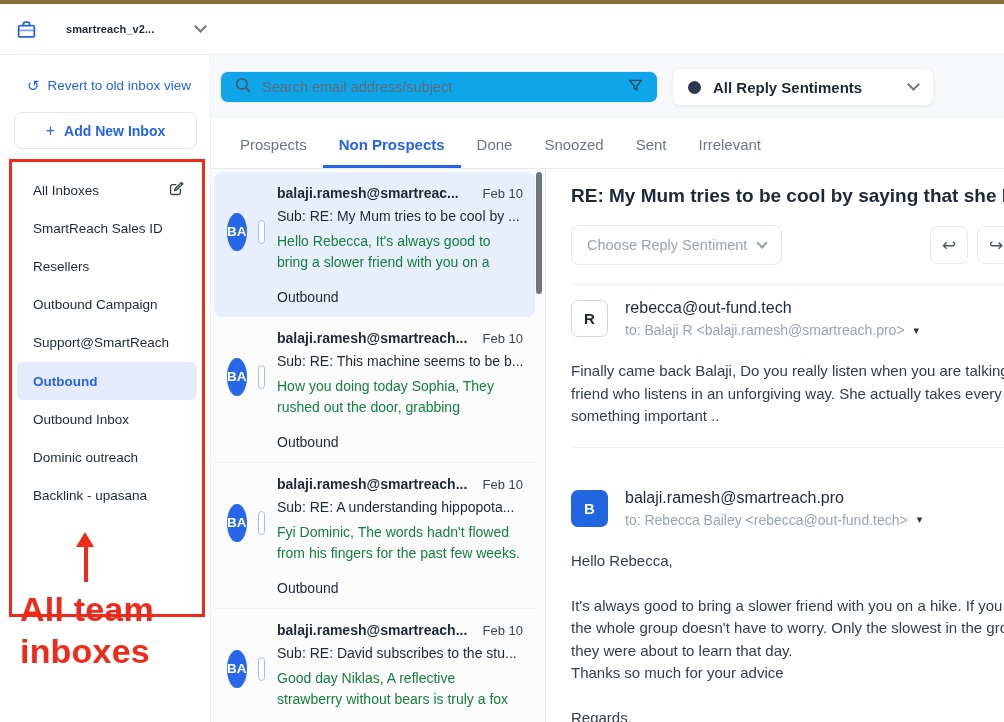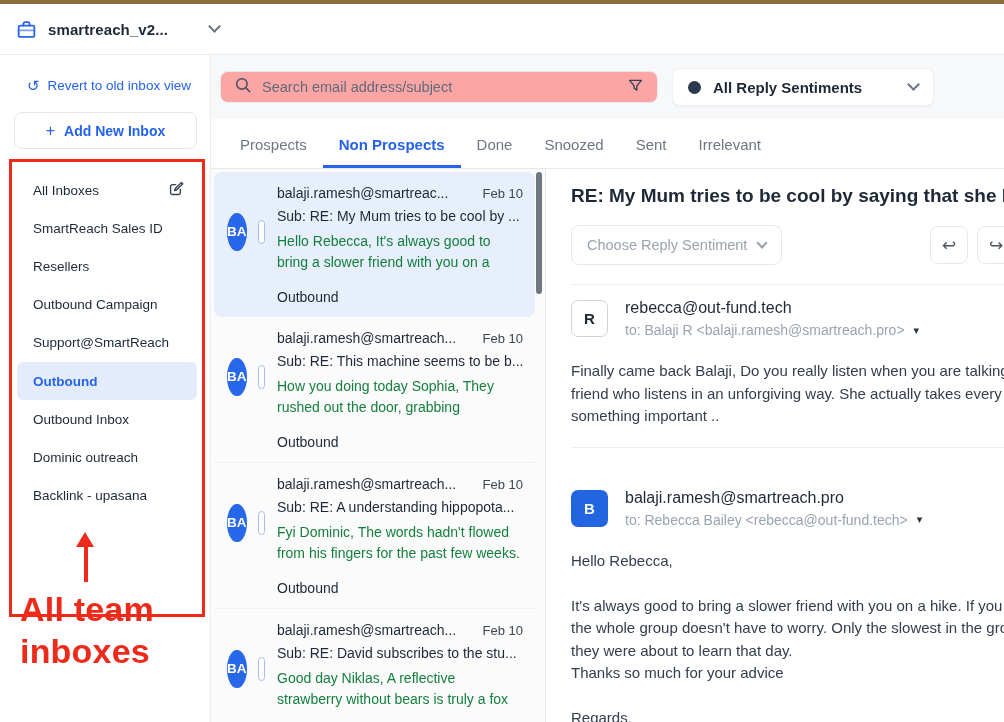--- a/index.html
+++ b/index.html
@@ -4,21 +4,21 @@
 <style>
   * { margin:0; padding:0; box-sizing:border-box; }
   html,body { width:1004px; height:722px; overflow:hidden; background:#fff;
     font-family:"Liberation Sans", sans-serif; color:#1e2837; }
 
   .top-line { height:4px; background:#8a6d3b; }
 
   .app-header { height:51px; display:flex; align-items:center; padding:0 16px;
     border-bottom:1px solid #ebedf0; background:#fff; }
   .brand-icon { display:flex; align-items:center; }
-  .workspace-name { font-weight:700; font-size:15px; margin-left:11px; letter-spacing:.1px; }
+  .workspace-name { font-weight:700; font-size:11px; margin-left:29px; letter-spacing:.1px; }
   .chev { width:9px; height:9px; border-right:2px solid #6b7280; border-bottom:2px solid #6b7280;
     transform:rotate(45deg); display:inline-block; margin-top:-5px; }
   .header-chev { margin-left:42px; }
 
   .layout { display:flex; height:667px; }
 
   
   .sidebar { width:211px; min-width:211px; border-right:1px solid #ebedf0; background:#fff;
     position:relative; padding-top:23px; }
   .revert-link { display:flex; align-items:center; gap:8px; color:#2563eb; font-size:13.5px;
@@ -38,21 +38,21 @@
   .annotation-arrow { position:absolute; left:76px; top:477px; width:20px; }
   .arrow-head { width:0; height:0; border-left:9px solid transparent; border-right:9px solid transparent;
     border-bottom:15px solid #ee2b1a; }
   .arrow-stem { width:4px; height:35px; background:#ee2b1a; margin-left:8px; }
   .annotation-text { position:absolute; left:20px; top:534px; font-size:34px; font-weight:700;
     color:#ee2b1a; line-height:1.23; letter-spacing:.2px; }
 
   
   .main { flex:1; min-width:0; display:flex; flex-direction:column; background:#f2f3f6; }
   .toolbar { height:64px; display:flex; align-items:center; padding-left:9px; background:#f7f8fa; }
-  .search-box { width:438px; height:32px; background:#fca5a5; border:1px solid #e8eaee; border-radius:8px;
+  .search-box { width:438px; height:32px; background:#0ea5e9; border:1px solid #e8eaee; border-radius:8px;
     display:flex; align-items:center; padding:0 13px; gap:10px; }
   .search-input { flex:1; border:none; outline:none; background:transparent; font-size:14.5px;
     color:#374151; font-family:"Liberation Sans", sans-serif; }
   .search-input::placeholder { color:#5f6b7a; }
   .sentiment-select { margin-left:14px; width:262px; height:38px; background:#fff; border:1px solid #eef0f2;
     border-radius:8px; box-shadow:0 1px 2px rgba(16,24,40,.05); display:flex; align-items:center;
     padding:0 15px; gap:12px; cursor:pointer; }
   .sentiment-dot { width:13px; height:13px; border-radius:50%; background:#2b3950; }
   .sentiment-label { flex:1; font-weight:700; font-size:15px; }
 
@@ -69,21 +69,21 @@
   .email-item { border-radius:8px; padding:13px 12px 12px 13px; min-height:141px; cursor:pointer; }
   .email-item.selected { background:#e7eefc; }
   .email-item:not(.selected) { border-bottom:1px solid #eef0f4; border-radius:0; }
   .email-row { display:flex; gap:12px; }
   .email-left { display:flex; flex-direction:row; align-items:center; gap:11px; width:38px; min-width:38px; }
   .avatar-circle { width:38px; height:38px; border-radius:50%; background:#2767e9; color:#fff;
     font-weight:700; font-size:13.5px; display:flex; align-items:center; justify-content:center; }
   .email-checkbox { width:24px; height:24px; border:1.5px solid #a9bce9; border-radius:7px; background:#fff; cursor:pointer; }
   .email-main { flex:1; min-width:0; }
   .email-top { display:flex; justify-content:space-between; align-items:baseline; }
-  .email-sender { font-weight:400; font-size:14px; white-space:nowrap; overflow:hidden; }
+  .email-sender { font-weight:700; font-size:14px; white-space:nowrap; overflow:hidden; }
   .email-date { font-size:13px; color:#3c4654; margin-left:6px; white-space:nowrap; }
   .email-subject { font-size:14px; margin-top:7px; white-space:nowrap; overflow:hidden; }
   .email-preview { margin-top:7px; font-size:14px; color:#15803d; line-height:21px; height:47px; overflow:hidden; }
   .preview-line { white-space:nowrap; overflow:hidden; }
   .email-tag { margin-top:11px; margin-left:50px; font-size:14px; color:#1e2837; }
   .list-scrollbar { position:absolute; right:3px; top:3px; width:6px; height:122px; background:#707780;
     border-radius:3px; cursor:pointer; }
 
   
   .reading { flex:1; background:#fff; border-left:1px solid #e7e9ee; padding:16px 0 0 25px;

